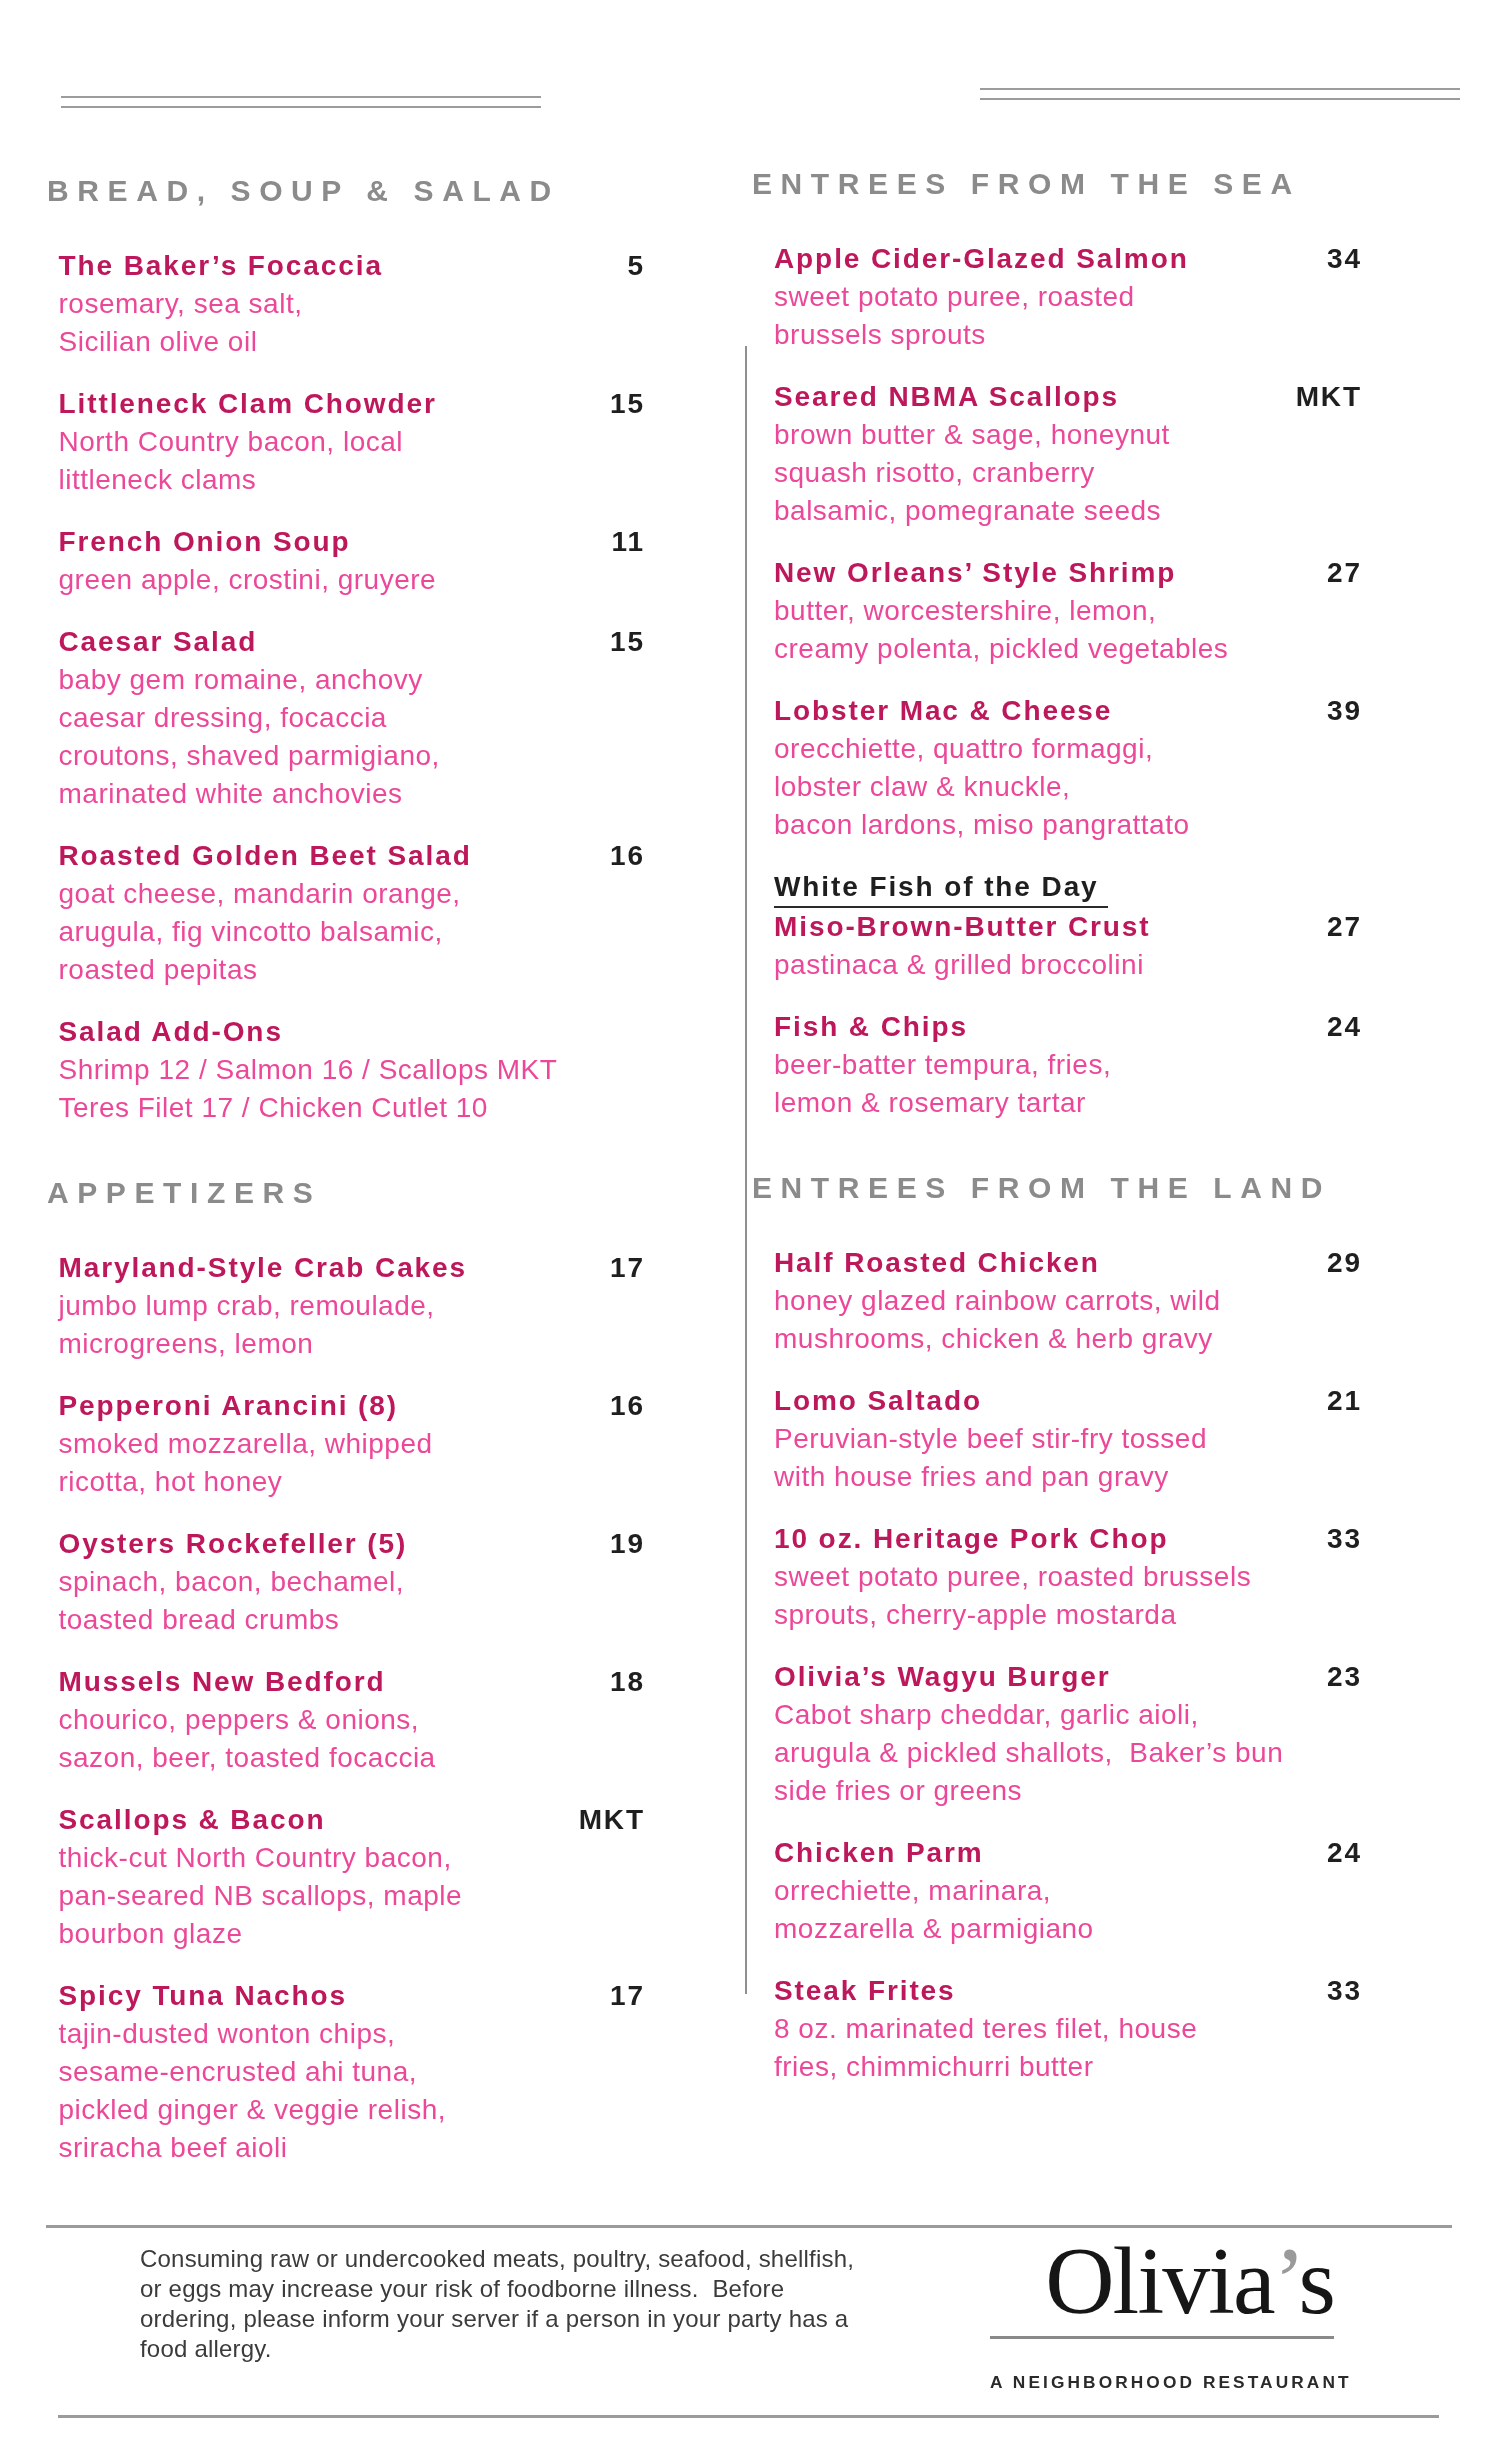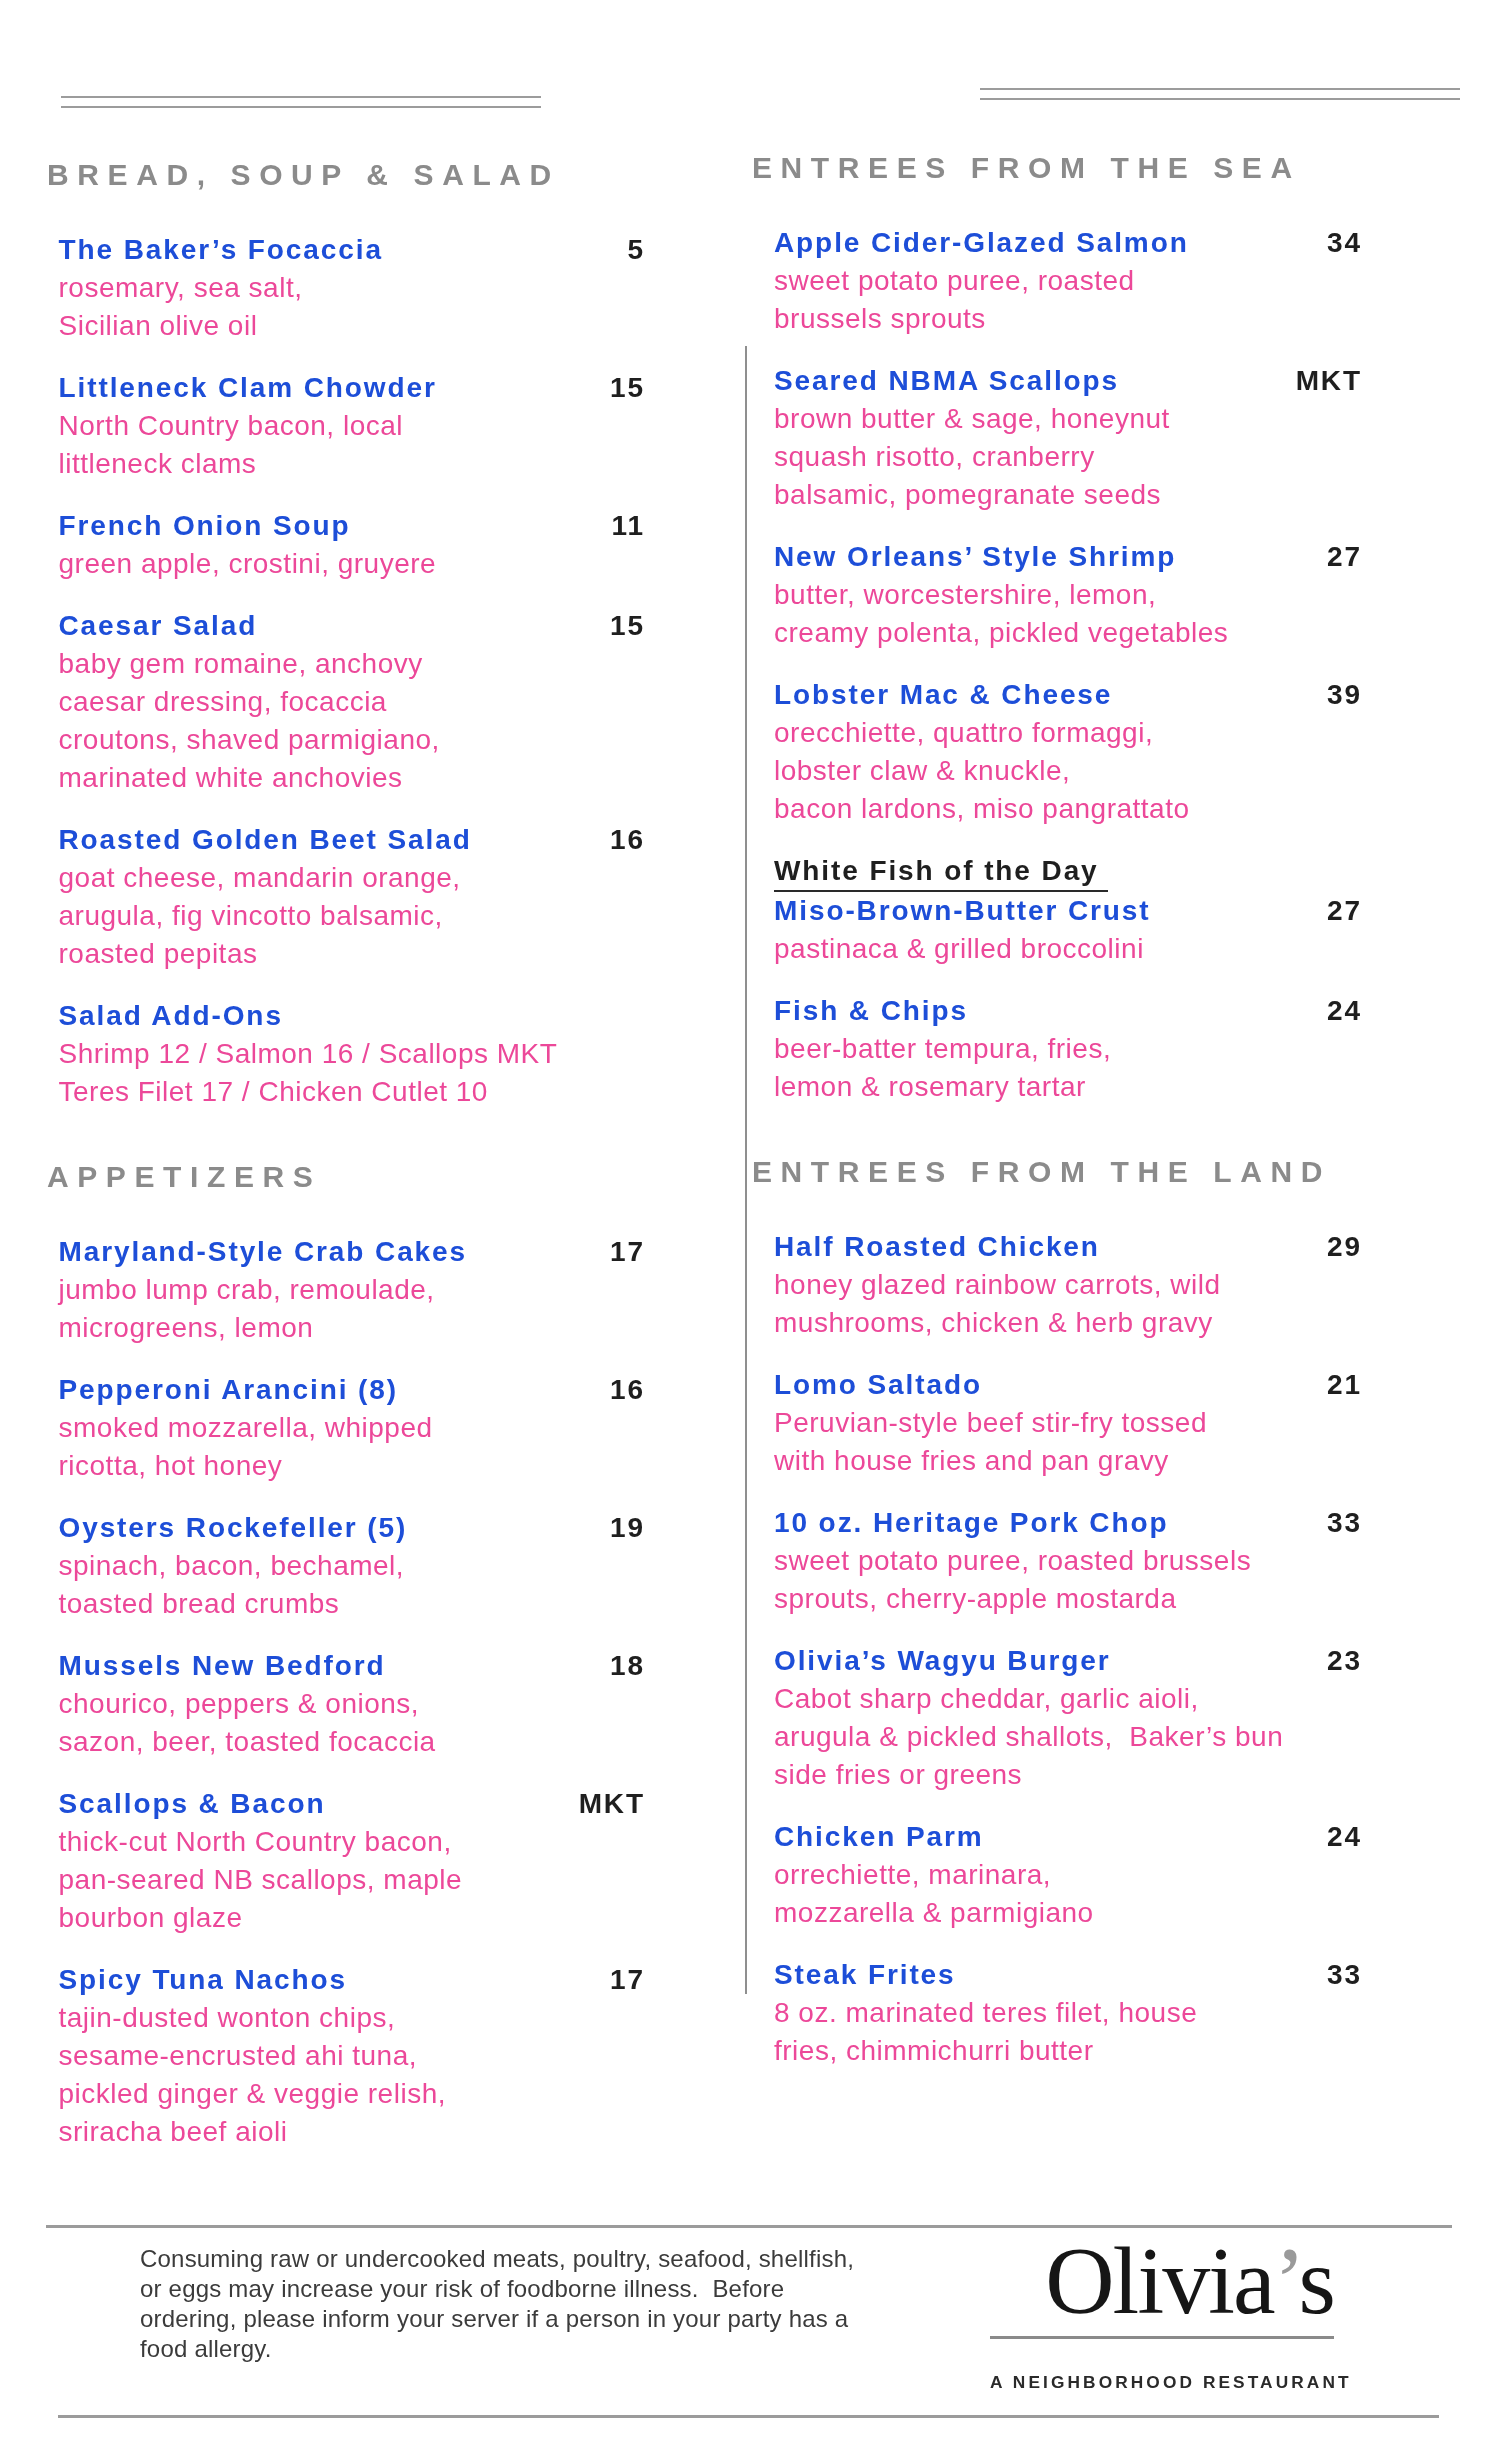--- a/index.html
+++ b/index.html
@@ -7,33 +7,33 @@
     width:1493px;height:2459px;position:relative;overflow:hidden;
     font-family:"Liberation Sans", sans-serif;color:#1e1e1e;
   }
   
   .double-rule{position:absolute;height:7.7px;border-top:2.9px solid #9c9c9c;border-bottom:2.9px solid #9c9c9c;}
   .rule-left{left:61px;top:96px;width:480px;}
   .rule-right{left:980px;top:88px;width:480px;}
   
   .vdivider{position:absolute;left:745px;top:346px;width:1.9px;height:1648px;background:#8f8f8f;}
   
-  .col{position:absolute;}
+  .col{position:absolute;margin-top:16px;}
   .col-left{left:47px;top:156px;width:598px;}
   .col-right{left:752px;top:149px;width:610px;}
   .col-left{--indent:11.5px;}
   .col-right{--indent:22px;}
   .section-title{
     margin:0 0 37px 0;font-size:30px;font-weight:600;letter-spacing:8.6px;
     color:#8b8b8b;line-height:38px;
   }
   .section + .section{margin-top:47px;}
   .item{margin:0 0 24px var(--indent);}
   .row{display:flex;justify-content:space-between;align-items:baseline;}
-  .name{font-size:28px;font-weight:700;letter-spacing:1.9px;line-height:38px;color:#1d4ed8;}
+  .name{font-size:28px;font-weight:700;letter-spacing:1.9px;line-height:38px;color:#be185d;}
   .price{font-size:28px;font-weight:700;letter-spacing:1.9px;line-height:38px;color:#1f1f1f;margin-left:19px;white-space:nowrap;}
   .overline{
     display:inline-block;font-size:28px;font-weight:700;letter-spacing:1.9px;line-height:38px;
     color:#1f1f1f;border-bottom:2.9px solid #2a2a2a;padding-right:9.6px;
   }
   .desc-line{font-size:28px;font-weight:400;letter-spacing:0.5px;line-height:38px;color:#ec4899;}
   
   .footer-rule-top{position:absolute;left:46px;top:2225px;width:1406px;height:2.9px;background:#9b9b9b;}
   .footer-rule-bottom{position:absolute;left:58px;top:2415px;width:1381px;height:2.9px;background:#9b9b9b;}
   .disclaimer{position:absolute;left:140px;top:2244px;width:826px;}

